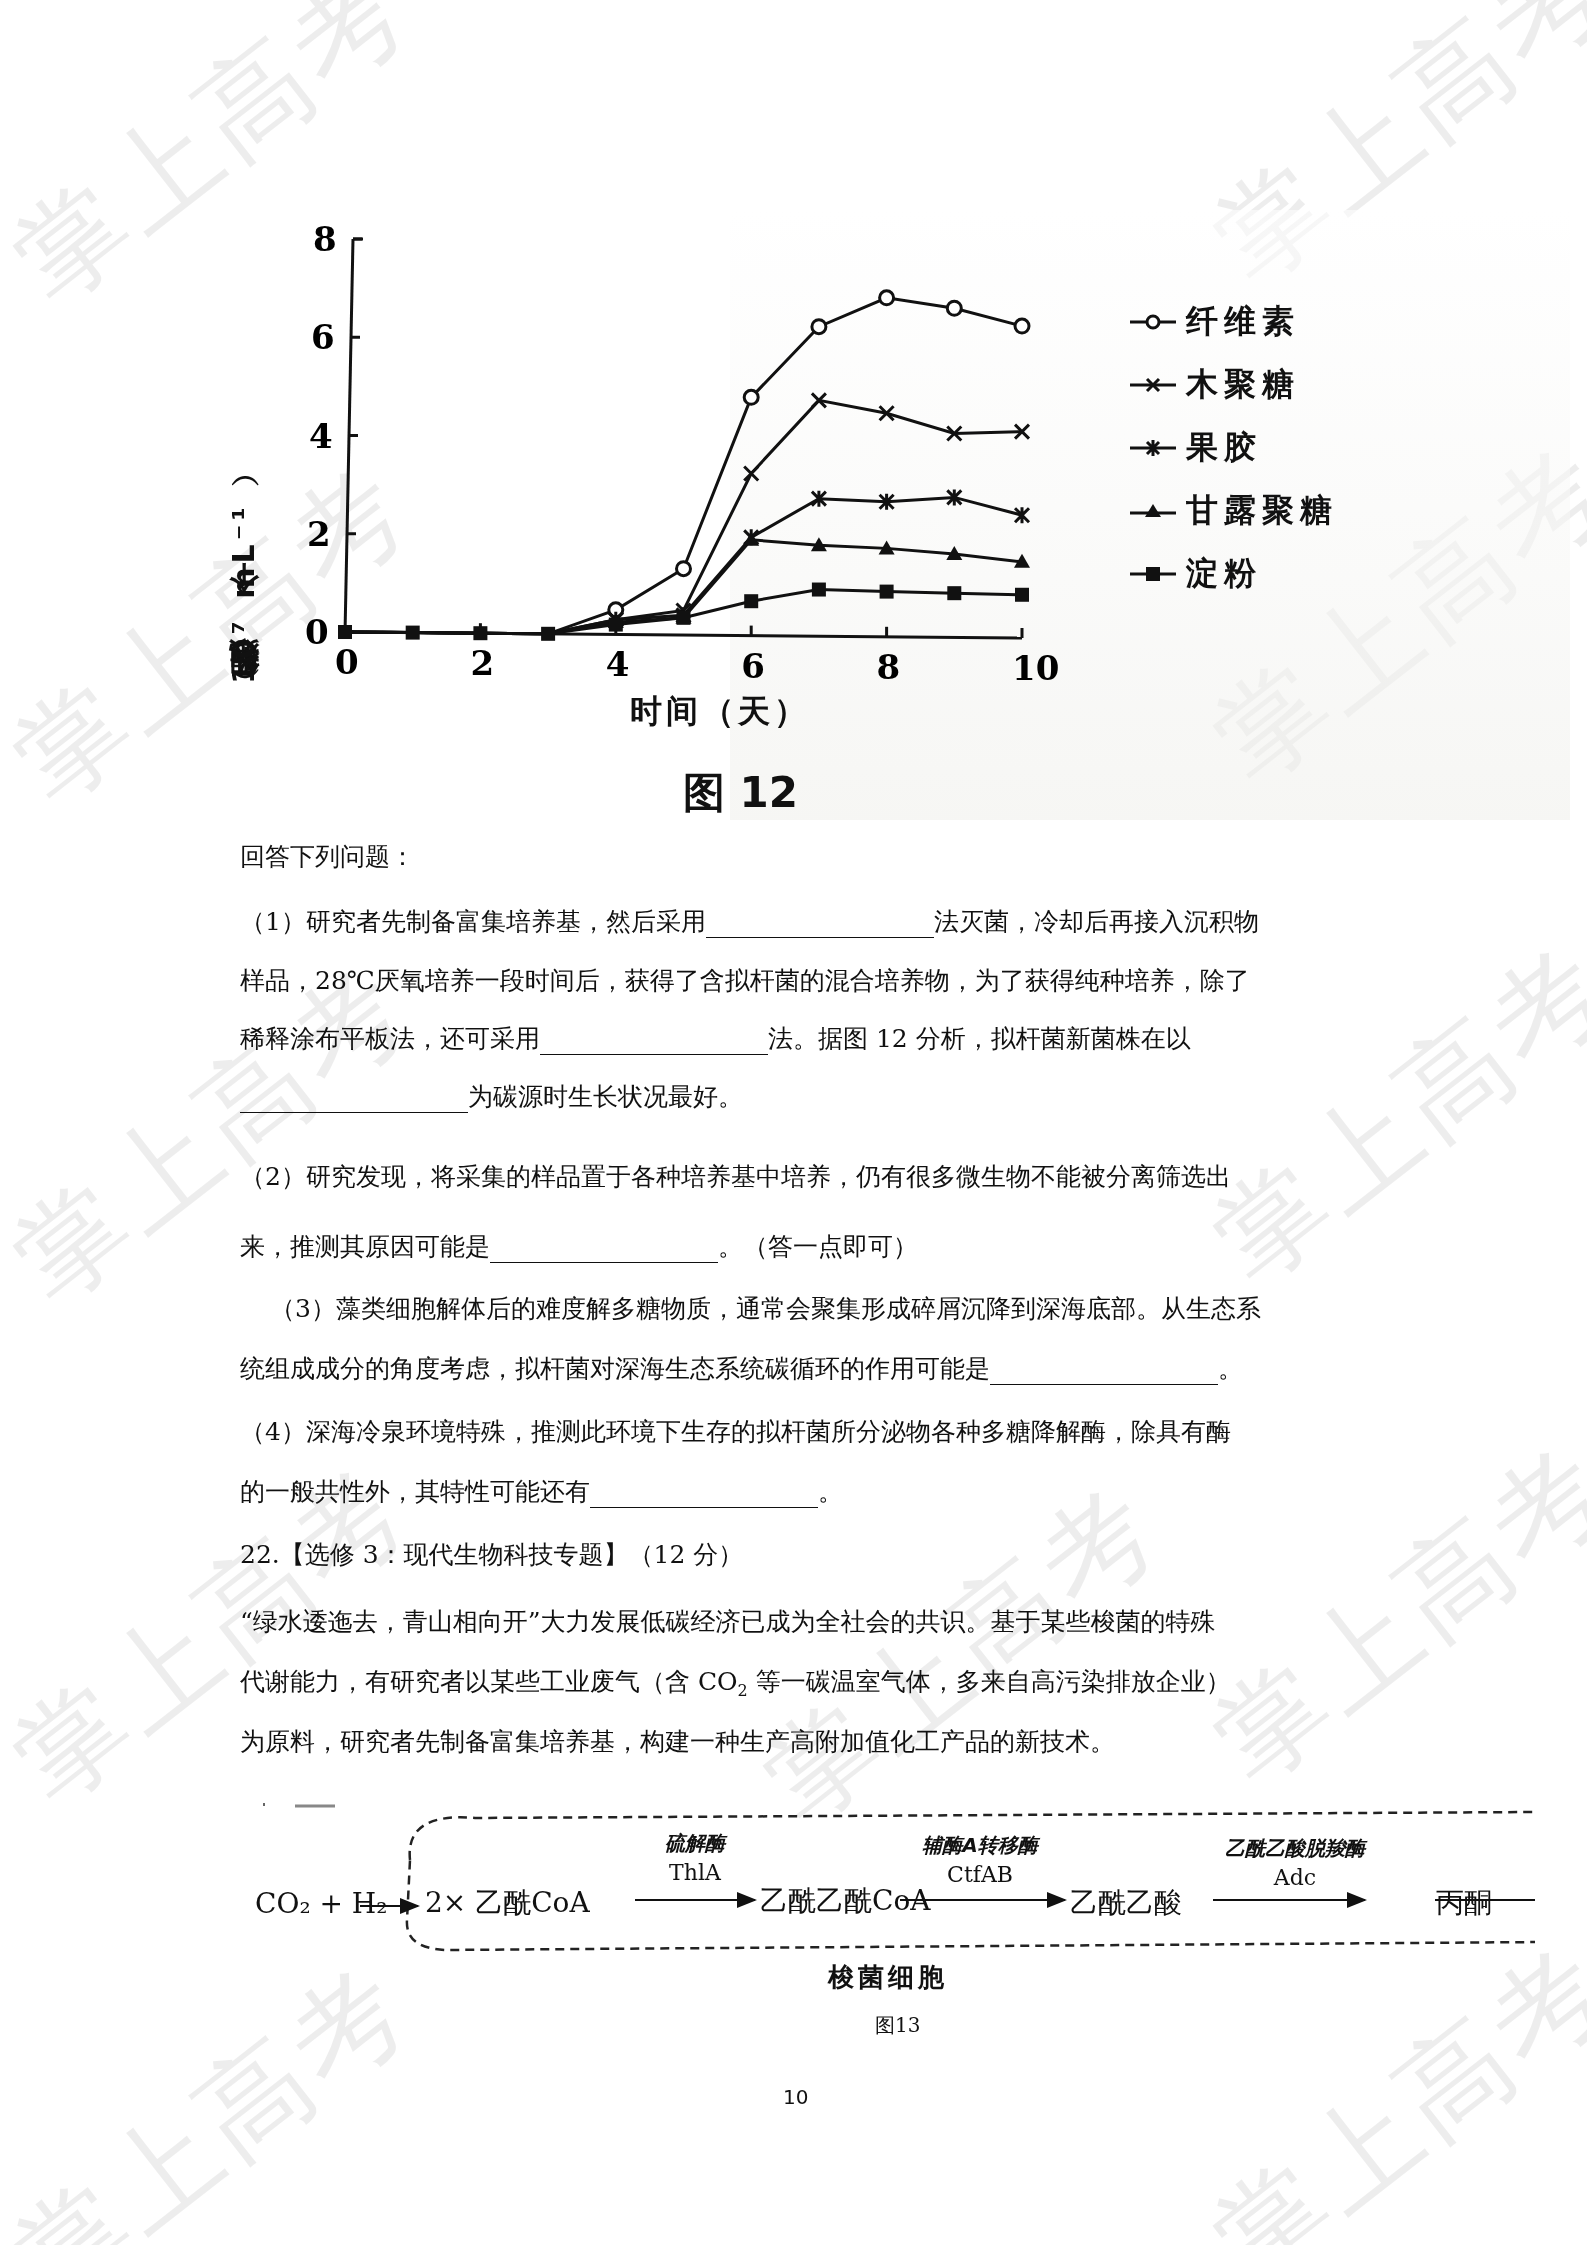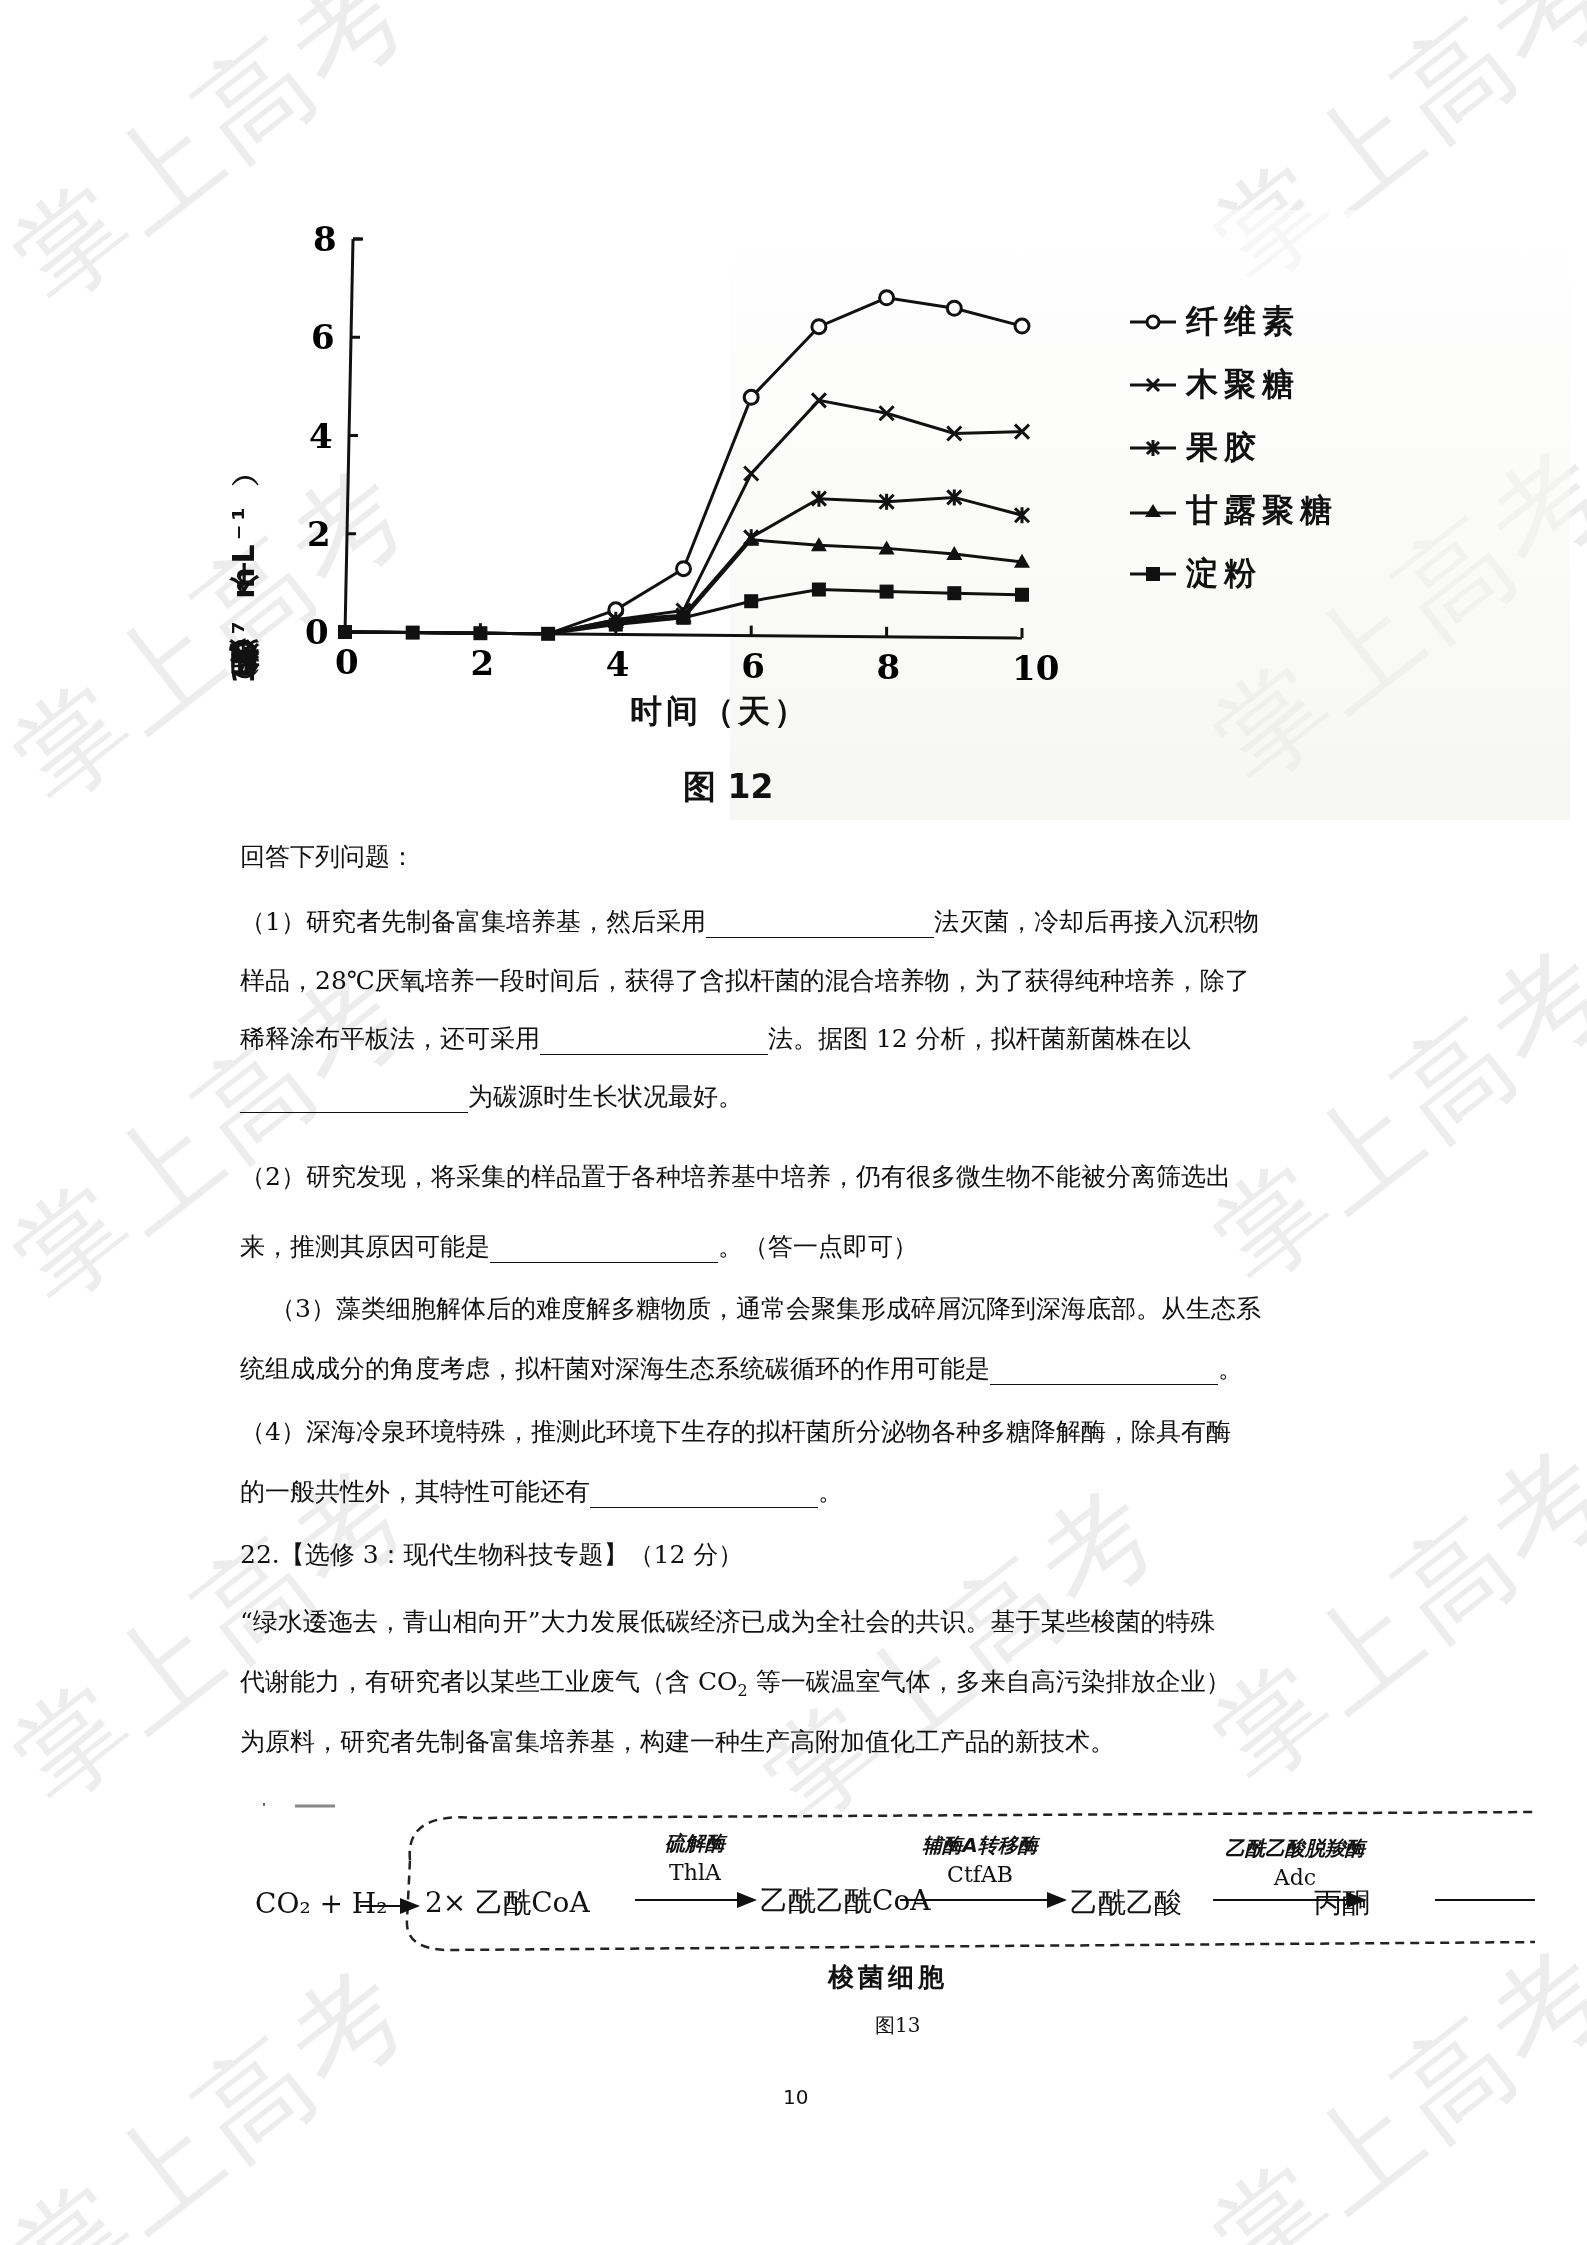--- a/index.html
+++ b/index.html
@@ -14,21 +14,21 @@
   .fig12 svg { position: absolute; left: 0; top: 0; }
   .legend { position: absolute; left: 898px; top: 80px; }
   .legend-item { display: flex; align-items: center; height: 63px; font-size: 32px; font-weight: bold;
                  font-family: "DejaVu Sans", sans-serif; letter-spacing: 6px; }
   .legend-item svg { position: static; margin-right: 8px; }
   .ylabel { position: absolute; left: -6px; top: 190px; width: 60px; height: 400px;
             writing-mode: vertical-rl; transform: rotate(180deg); font-size: 30px; font-weight: bold;
             font-family: "DejaVu Sans", sans-serif; letter-spacing: 4px; text-align: center; }
   .xlabel { position: absolute; left: 400px; top: 480px; font-size: 32px; font-weight: bold;
             font-family: "DejaVu Sans", sans-serif; letter-spacing: 4px; }
-  .caption12 { position: absolute; left: 453px; top: 555px; font-size: 33px; font-weight: bold;
+  .caption12 { position: absolute; left: 453px; top: 555px; font-size: 42px; font-weight: bold;
                font-family: "DejaVu Sans", sans-serif; }
   .para { position: absolute; left: 240px; width: 1120px; font-size: 25px; white-space: nowrap; }
   .blank { display: inline-block; border-bottom: 1.5px solid #111; height: 26px; vertical-align: bottom; }
   .fig13 { position: absolute; left: 255px; top: 1800px; width: 1280px; height: 250px; }
   .fig13 .node { position: absolute; font-size: 28px; font-family: "DejaVu Serif", serif; white-space: nowrap; }
   .fig13 .enz { position: absolute; font-size: 20px; font-weight: bold; font-style: italic;
                 font-family: "DejaVu Sans", sans-serif; white-space: nowrap; text-align: center; }
   .fig13 .code { position: absolute; font-size: 22px; font-family: "DejaVu Serif", serif; white-space: nowrap; text-align:center; }
   .page-num { position: absolute; left: 783px; top: 2085px; font-size: 20px; font-family: "DejaVu Sans", sans-serif; }
 </style>
@@ -211,21 +211,21 @@
     <line x1="105" y1="106" x2="163" y2="106" stroke="#111" stroke-width="2" marker-end="url(#arr)"></line>
     <line x1="380" y1="100" x2="500" y2="100" stroke="#111" stroke-width="2" marker-end="url(#arr)"></line>
     <line x1="645" y1="100" x2="810" y2="100" stroke="#111" stroke-width="2" marker-end="url(#arr)"></line>
     <line x1="958" y1="100" x2="1110" y2="100" stroke="#111" stroke-width="2" marker-end="url(#arr)"></line>
     <line x1="1180" y1="100" x2="1345" y2="100" stroke="#111" stroke-width="2" marker-end="url(#arr)"></line>
   </svg>
   <div class="node" style="left:0; top:87px;">CO₂ + H₂</div>
   <div class="node" style="left:170px; top:84px;">2× 乙酰CoA</div>
   <div class="node" style="left:505px; top:82px;">乙酰乙酰CoA</div>
   <div class="node" style="left:815px; top:84px;">乙酰乙酸</div>
-  <div class="node" style="left:1059px; top:84px;">丙酮</div>
+  <div class="node" style="left:1181px; top:84px;">丙酮</div>
 
   <div class="enz" style="left:360px; top:30px; width:160px;">硫解酶</div>
   <div class="code" style="left:360px; top:60px; width:160px;">ThlA</div>
   <div class="enz" style="left:640px; top:32px; width:170px;">辅酶A转移酶</div>
   <div class="code" style="left:640px; top:62px; width:170px;">CtfAB</div>
   <div class="enz" style="left:940px; top:35px; width:200px;">乙酰乙酸脱羧酶</div>
   <div class="code" style="left:940px; top:65px; width:200px;">Adc</div>
 
   <div class="node" style="left:573px; top:160px; font-size:26px; font-weight:bold; font-family:'DejaVu Sans',sans-serif; letter-spacing:4px;">梭菌细胞</div>
   <div class="node" style="left:620px; top:212px; font-size:20px;">图13</div>

